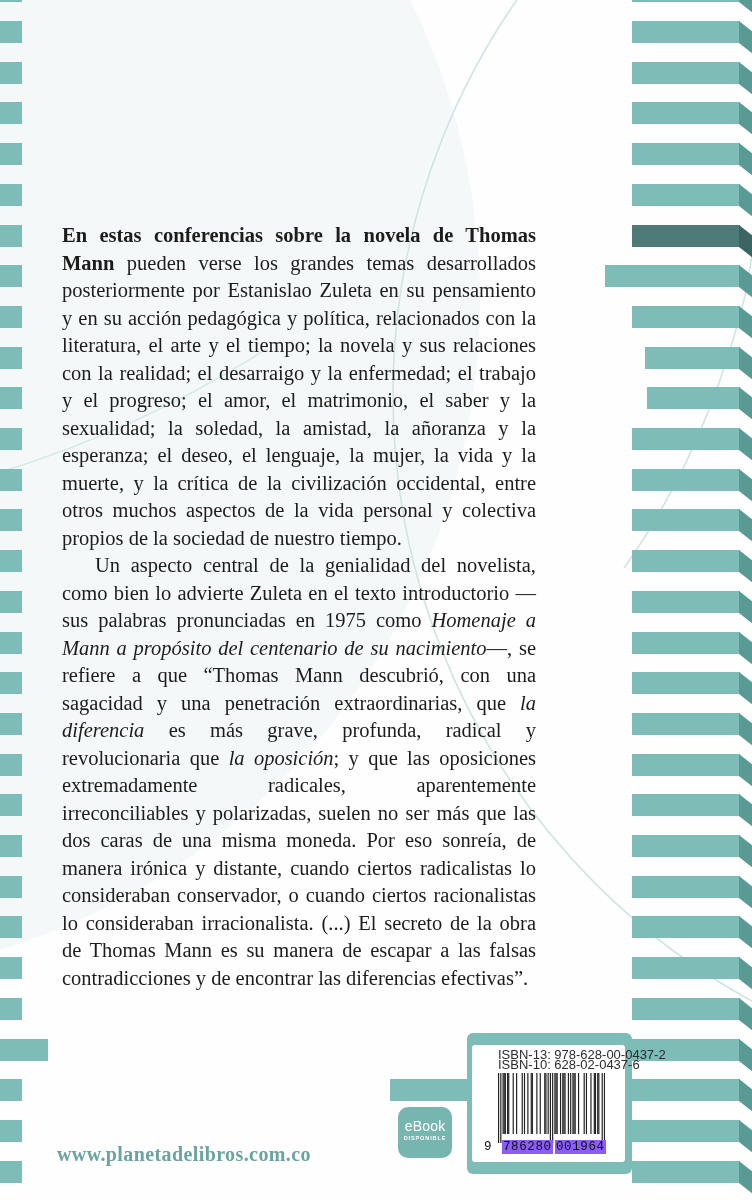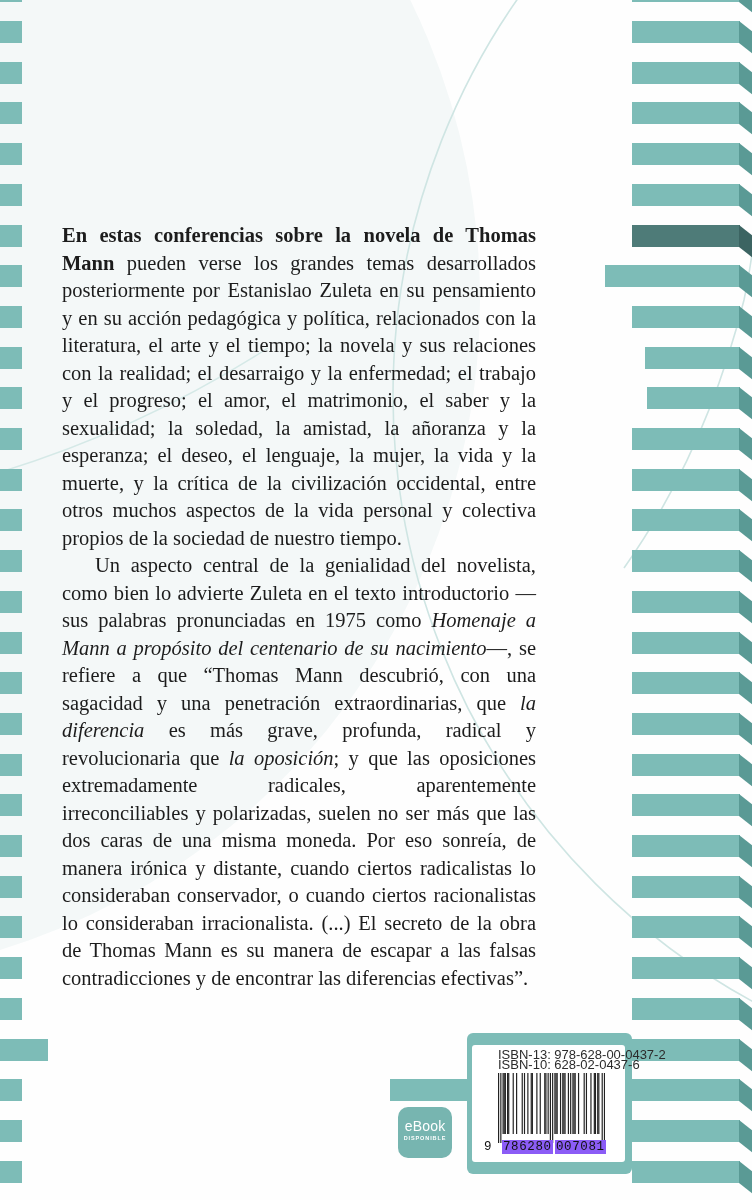--- a/index.html
+++ b/index.html
@@ -171,20 +171,21 @@
       <div style="left: 0px; top: 1160.6px; width: 22px; height: 22px; background: rgb(125, 188, 183);"></div>
       <div style="left: 632px; top: 1160.6px; width: 108px; height: 22px; background: rgb(125, 188, 183);"></div>
       <div style="left: 739px; top: 1160.6px; width: 13px; height: 22px; background: rgb(90, 154, 149); transform: skewY(38deg); transform-origin: 0px 0px;"></div>
     </div>
 
   <main class="textblock">
     <p><strong>En estas conferencias sobre la novela de Thomas Mann</strong><span> pueden verse los grandes temas desarrollados posteriormente por Estanislao Zuleta en su pensamiento y en su acción pedagógica y política, relacionados con la literatura, el arte y el tiempo; la novela y sus relaciones con la realidad; el desarraigo y la enfermedad; el trabajo y el progreso; el amor, el matrimonio, el saber y la sexualidad; la soledad, la amistad, la añoranza y la esperanza; el deseo, el lenguaje, la mujer, la vida y la muerte, y la crítica de la civilización occidental, entre otros muchos aspectos de la vida personal y colectiva propios de la sociedad de nuestro tiempo.</span></p>
     <p class="p2"><span>Un aspecto central de la genialidad del novelista, como bien lo advierte Zuleta en el texto introductorio —sus palabras pronunciadas en 1975 como </span><em>Homenaje a Mann a propósito del centenario de su nacimiento</em><span>—, se refiere a que “Thomas Mann descubrió, con una sagacidad y una penetración extraordinarias, que </span><em>la diferencia</em><span> es más grave, profunda, radical y revolucionaria que </span><em>la oposición</em><span>; y que las oposiciones extremadamente radicales, aparentemente irreconciliables y polarizadas, suelen no ser más que las dos caras de una misma moneda. Por eso sonreía, de manera irónica y distante, cuando ciertos radicalistas lo consideraban conservador, o cuando ciertos racionalistas lo consideraban irracionalista. (...) El secreto de la obra de Thomas Mann es su manera de escapar a las falsas contradicciones y de encontrar las diferencias efectivas”.</span></p>
   </main>
 
+  <div class="site">www.planetadelibros.com.co</div>
 
   <div class="bk-block"></div>
   <div class="bk-arm"></div>
 
   <div class="badge">
     <div class="badge-title">eBook</div>
     <div class="badge-sub">DISPONIBLE</div>
   </div>
 
   <div class="bc-box">
@@ -231,17 +232,17 @@
         <rect x="95.74" y="0" width="1.18" height="61" fill="#222"></rect>
         <rect x="96.86" y="0" width="1.18" height="61" fill="#222"></rect>
         <rect x="99.12" y="0" width="1.18" height="61" fill="#222"></rect>
         <rect x="100.24" y="0" width="1.18" height="61" fill="#222"></rect>
         <rect x="103.62" y="0" width="1.18" height="70" fill="#222"></rect>
         <rect x="105.87" y="0" width="1.18" height="70" fill="#222"></rect>
       </svg>
     <div class="digits">
       <span class="d9">9</span>
       <span class="dg1">786280</span>
-      <span class="dg2">007081</span>
+      <span class="dg2">001964</span>
     </div>
   </div>
 
 </div>
 
 </body></html>

